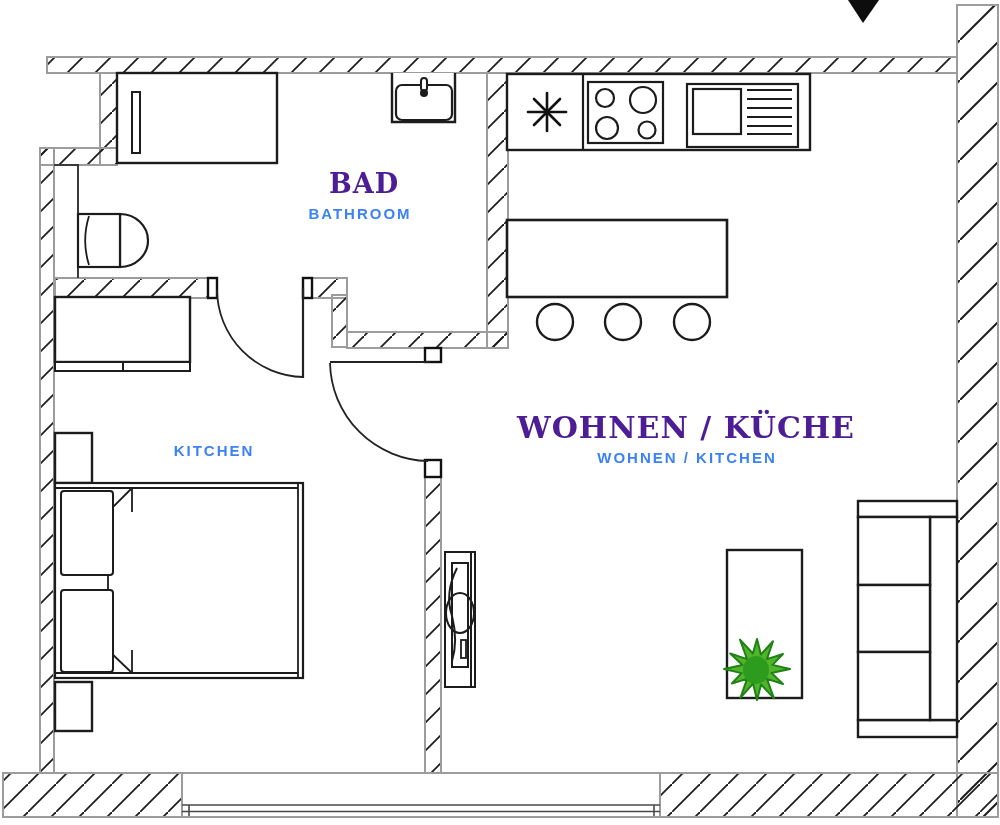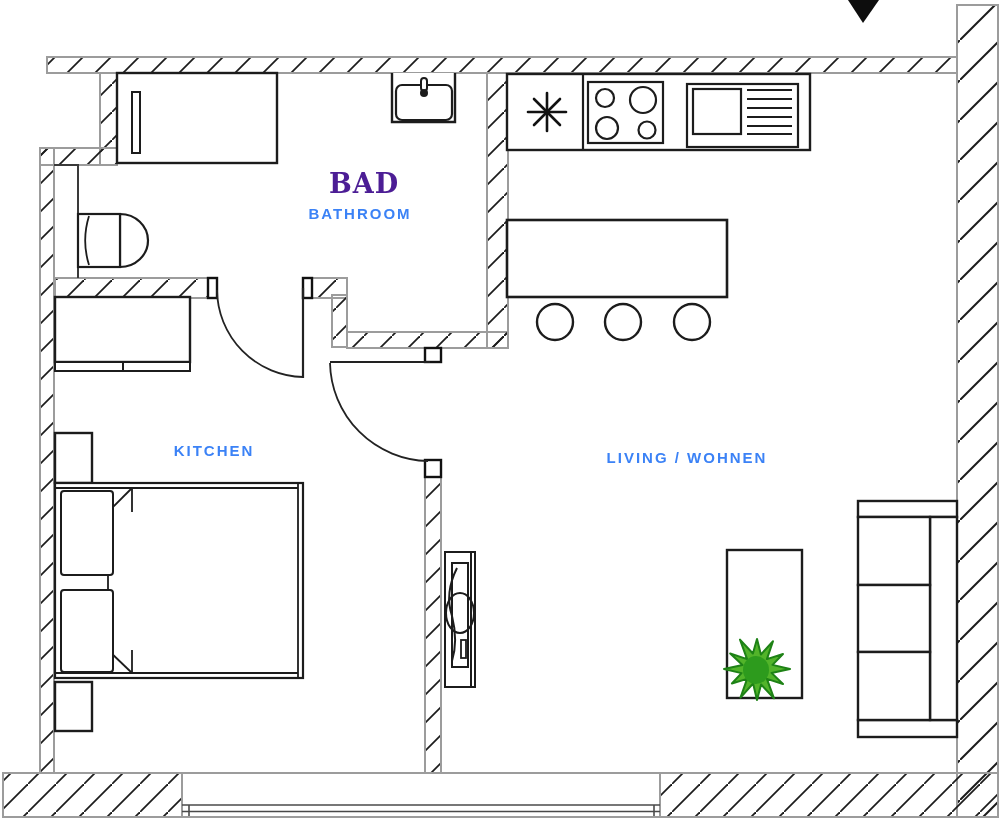--- a/index.html
+++ b/index.html
@@ -181,15 +181,16 @@
   </g>
 
   <polygon points="848,0 879,0 863,23" fill="#0d0d0d"></polygon>
 </svg>
 
   <div class="room-label de-bad" style="left:364px;top:183px;">BAD</div>
   <div class="room-sub" style="left:360px;top:213px;">BATHROOM</div>
 
   <div class="room-sub" style="left:214px;top:450px;">KITCHEN</div>
 
-  <div class="room-sub" style="left:687px;top:457px;">LIVING / WOHNEN</div>
+  <div class="room-label de-wohnen" style="left:686px;top:427px;">WOHNEN / KÜCHE</div>
+  <div class="room-sub" style="left:687px;top:457px;">WOHNEN / KITCHEN</div>
 
 </div>
 
 </body></html>

